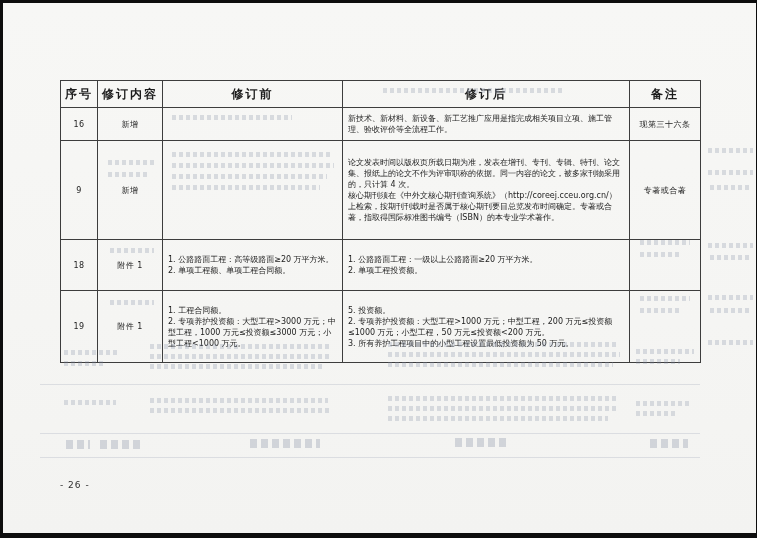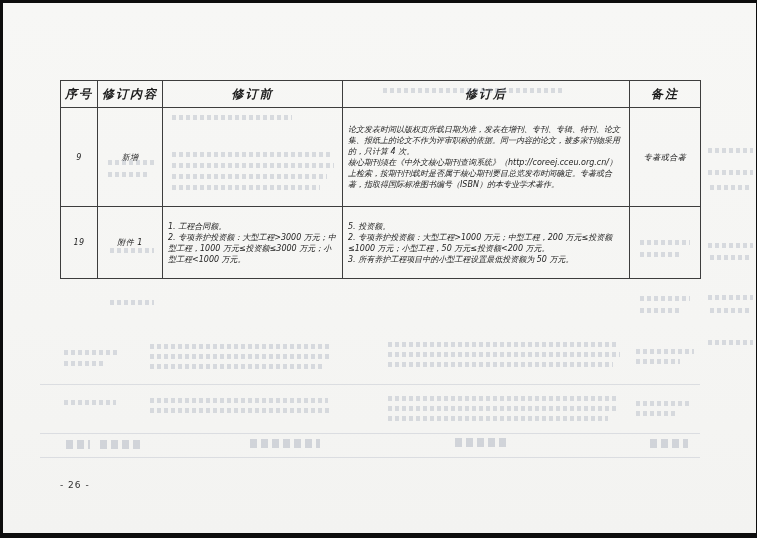--- a/index.html
+++ b/index.html
@@ -11,21 +11,21 @@
   .sheet {
     position:absolute; left:3px; top:3px; width:753px; height:530px;
     background:linear-gradient(180deg,#f7f7f5 0%,#f5f5f3 60%,#f3f3f1 100%);
   }
   
   table.rev {
     position:absolute; left:57px; top:77px;
     width:640px; border-collapse:collapse; table-layout:fixed;
     color:#1c1c1c;
   }
-  table.rev th, table.rev td { border:1px solid #3d3d3d; overflow:hidden;font-style:italic; }
+  table.rev th, table.rev td { border:1px solid #3d3d3d; overflow:hidden; }
   table.rev th {
     font-size:12px; font-weight:bold; letter-spacing:2px;
     height:24px; text-align:center; vertical-align:middle; padding:1px;
   }
   table.rev td { font-size:8px; line-height:11px; vertical-align:middle; }
   td.c-no, td.c-content, td.c-remark {
     text-align:center; font-size:8.5px; letter-spacing:0.5px; padding:2px;
   }
   td.c-text { text-align:left; padding:3px 5px; }
   .para { margin:0; }
@@ -63,29 +63,51 @@
       <thead>
         <tr>
           <th>序号</th>
           <th>修订内容</th>
           <th>修订前</th>
           <th>修订后</th>
           <th>备注</th>
         </tr>
       </thead>
       <tbody>
+        <tr class="r16">
+          <td class="c-no">16</td>
+          <td class="c-content">新增</td>
+          <td class="c-text"></td>
+          <td class="c-text">
+            <div class="para">新技术、新材料、新设备、新工艺推广应用是指完成相关项目立项、施工管理、验收评价等全流程工作。</div>
+          </td>
+          <td class="c-remark">现第三十六条</td>
+        </tr>
         <tr class="r17">
           <td class="c-no">9</td>
           <td class="c-content">新增</td>
           <td class="c-text"></td>
           <td class="c-text">
             <div class="para">论文发表时间以版权页所载日期为准，发表在增刊、专刊、专辑、特刊、论文集、报纸上的论文不作为评审职称的依据。同一内容的论文，被多家刊物采用的，只计算 4 次。</div>
             <div class="para">核心期刊须在《中外文核心期刊查询系统》（http://coreej.cceu.org.cn/）上检索，按期刊刊载时是否属于核心期刊要目总览发布时间确定。专著或合著，指取得国际标准图书编号（ISBN）的本专业学术著作。</div>
           </td>
           <td class="c-remark">专著或合著</td>
+        </tr>
+        <tr class="r18">
+          <td class="c-no">18</td>
+          <td class="c-content">附件 1</td>
+          <td class="c-text">
+            <div class="para">1. 公路路面工程：高等级路面≥20 万平方米。</div>
+            <div class="para">2. 单项工程额、单项工程合同额。</div>
+          </td>
+          <td class="c-text">
+            <div class="para">1. 公路路面工程：一级以上公路路面≥20 万平方米。</div>
+            <div class="para">2. 单项工程投资额。</div>
+          </td>
+          <td class="c-remark"></td>
         </tr>
         <tr class="r19">
           <td class="c-no">19</td>
           <td class="c-content">附件 1</td>
           <td class="c-text">
             <div class="para">1. 工程合同额。</div>
             <div class="para">2. 专项养护投资额：大型工程&gt;3000 万元；中型工程，1000 万元≤投资额≤3000 万元；小型工程&lt;1000 万元。</div>
           </td>
           <td class="c-text">
             <div class="para">5. 投资额。</div>

